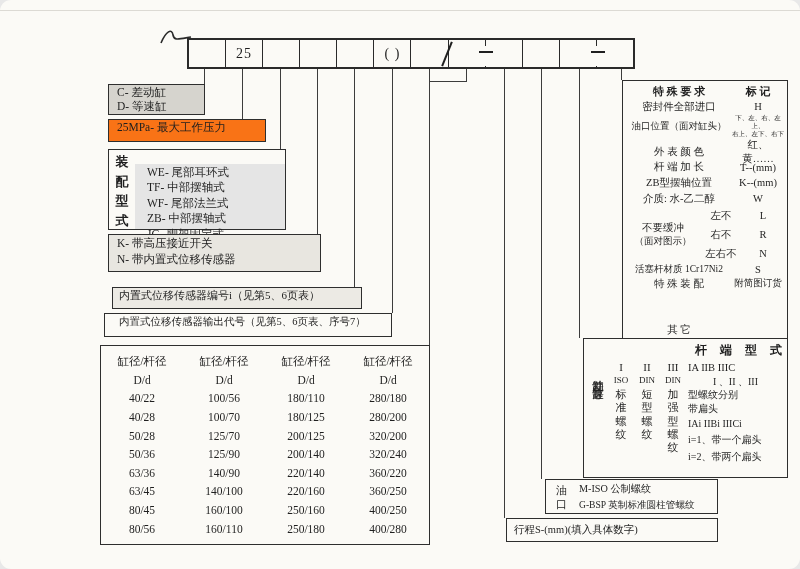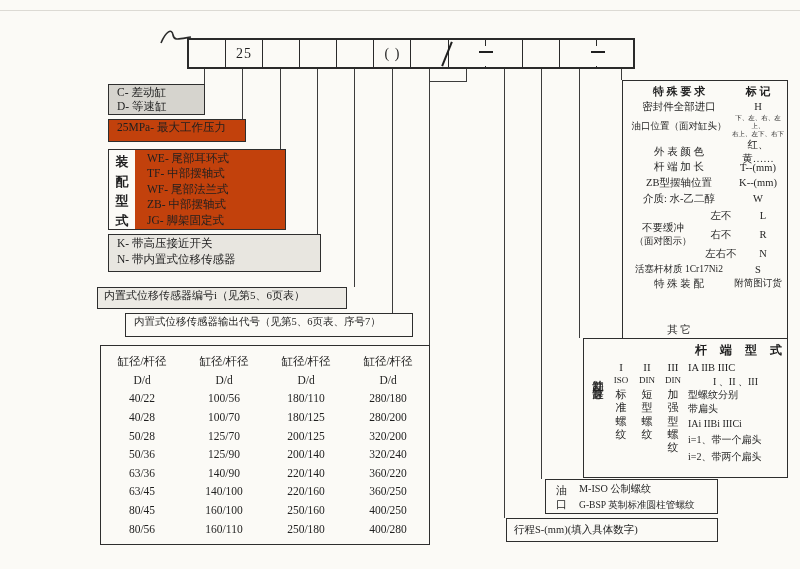--- a/index.html
+++ b/index.html
@@ -1,17 +1,17 @@
 <!DOCTYPE html>
 <html><head>
 <meta charset="utf-8">
 <style>
   html,body{margin:0;padding:0;background:#e8e8e8;}
   .page{position:relative;width:800px;height:569px;background:#fbfaf6;overflow:hidden;
-        font-family:"Liberation Serif","DejaVu Serif",serif;color:#1f1f1f;}
+        font-family:"Liberation Serif","DejaVu Serif",serif;color:#1f1f1f;border-radius:11px;}
   .abs{position:absolute;box-sizing:border-box;}
   .box{position:absolute;box-sizing:border-box;border:1.4px solid #2e2e2e;background:#fbfaf6;}
   .vline{position:absolute;width:1.2px;background:#3c3c3c;}
   .hline{position:absolute;height:1.2px;background:#3c3c3c;}
   .coderow{border:2px solid #2a2a2a;display:flex;}
   .codecell{flex:1;border-right:1.3px solid #2a2a2a;display:flex;align-items:center;justify-content:center;
             font-size:14px;letter-spacing:1px;}
   .codecell:last-child{border-right:none;}
   .lbl{display:flex;flex-direction:column;font-size:11.5px;line-height:15px;padding-left:8px;}
   .btable{display:grid;grid-template-columns:repeat(4,1fr);grid-template-rows:repeat(10,1fr);
@@ -72,50 +72,50 @@
   <div class="vline" style="left:504px;top:69px;height:449px;"></div>
   <div class="vline" style="left:541px;top:69px;height:410px;"></div>
   <div class="vline" style="left:579px;top:69px;height:269px;"></div>
   <div class="vline" style="left:621px;top:69px;height:11px;"></div>
 
   <div class="box lbl" style="left:108px;top:84px;width:97px;height:31px;background:#d6d4ce;line-height:14px;">
     <div>C- 差动缸</div>
     <div>D- 等速缸</div>
   </div>
 
-  <div class="box lbl" style="left:108px;top:119px;width:138px;height:23px;background:#c2410c;">
+  <div class="box lbl" style="left:108px;top:119px;width:158px;height:23px;background:#f97316;">
     <div>25MPa- 最大工作压力</div>
   </div>
 
   <div class="box" style="left:108px;top:149px;width:178px;height:81px;display:flex;">
     <div style="width:26px;text-align:center;font-size:13px;font-weight:600;line-height:19.5px;padding-top:2px;">
       <div>装</div>
       <div>配</div>
       <div>型</div>
       <div>式</div>
     </div>
-    <div style="flex:1;background:#c2410c;font-size:11.5px;line-height:15.4px;padding:1px 0 0 12px;">
+    <div style="flex:1;background:#e5e5e5;font-size:11.5px;line-height:15.4px;padding:1px 0 0 12px;margin-top:14px;">
       <div>WE- 尾部耳环式</div>
       <div>TF- 中部摆轴式</div>
       <div>WF- 尾部法兰式</div>
       <div>ZB- 中部摆轴式</div>
       <div>JG- 脚架固定式</div>
     </div>
   </div>
 
   <div class="box lbl" style="left:108px;top:234px;width:213px;height:38px;background:#e8e6e0;line-height:16px;">
     <div>K- 带高压接近开关</div>
     <div>N- 带内置式位移传感器</div>
   </div>
 
-  <div class="box lbl" style="left:97px;top:287px;width:250px;height:22px;background:#eceae4;font-size:11px;padding-left:6px;">
+  <div class="box lbl" style="left:112px;top:287px;width:250px;height:22px;background:#eceae4;font-size:11px;padding-left:6px;">
     <div>内置式位移传感器编号i（见第5、6页表）</div>
   </div>
 
-  <div class="box lbl" style="left:125px;top:313px;width:288px;height:24px;font-size:10.5px;padding-left:8px;">
+  <div class="box lbl" style="left:104px;top:313px;width:288px;height:24px;font-size:10.5px;padding-left:14px;">
     <div>内置式位移传感器输出代号（见第5、6页表、序号7）</div>
   </div>
 
   <div class="box btable" style="left:100px;top:345px;width:330px;height:200px;">
     <span>缸径/杆径</span>
     <span>缸径/杆径</span>
     <span>缸径/杆径</span>
     <span>缸径/杆径</span>
     <span>D/d</span>
     <span>D/d</span>

